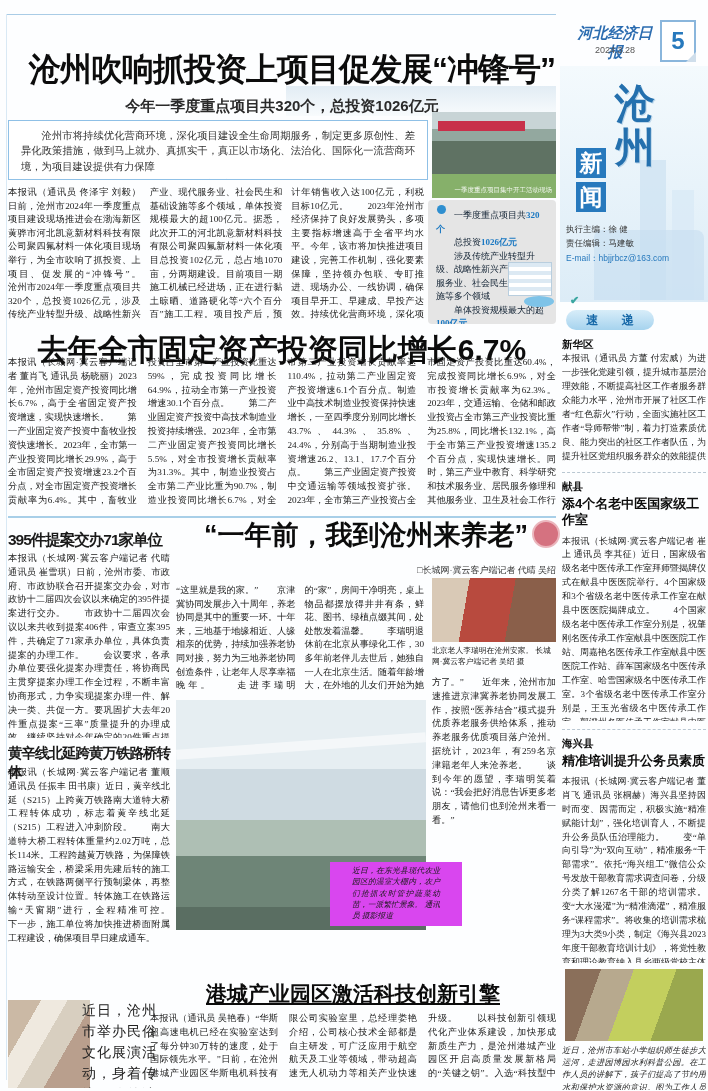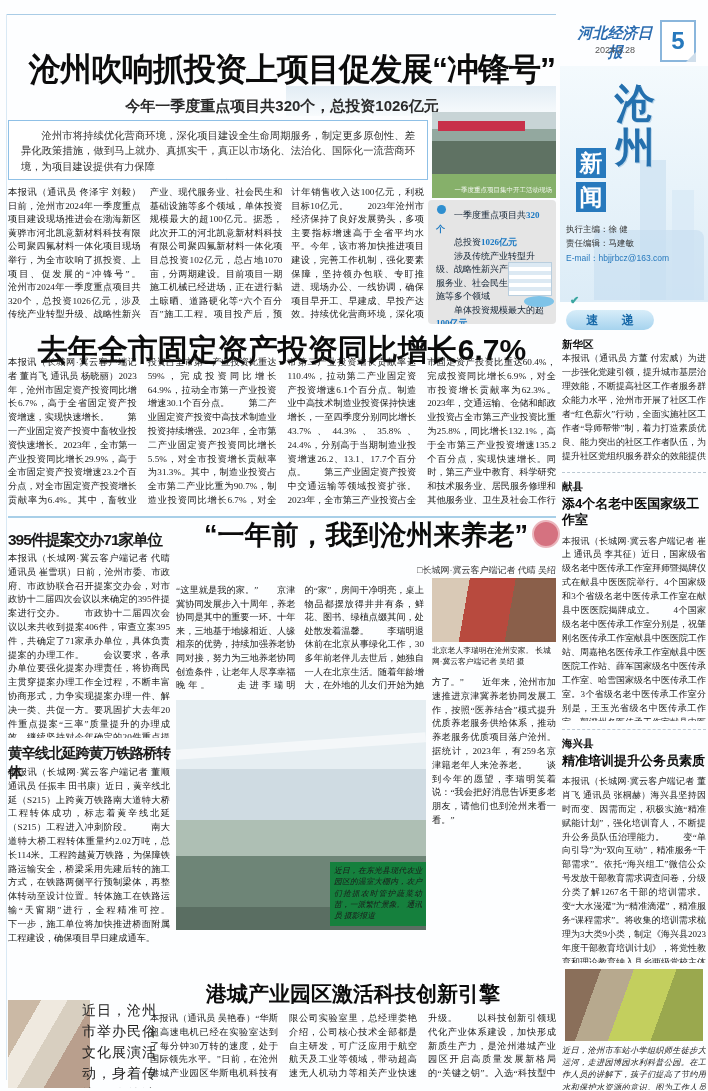--- a/index.html
+++ b/index.html
@@ -82,25 +82,25 @@
   .byline{left:176px;top:564px;width:380px;text-align:right;font-size:9px;color:#333;}
   .eleft{left:176px;top:584px;width:248px;height:112px;column-count:2;column-gap:9px;
     font-size:9.2px;line-height:1.48;text-align:justify;overflow:hidden;}
   .portrait{left:432px;top:578px;width:124px;height:64px;
     background:linear-gradient(100deg,#d9c9b6 0 28%,#b84a3e 28% 62%,#8a5f4a 62%);}
   .portraitcap{left:432px;top:646px;width:124px;height:26px;font-size:7.8px;line-height:1.4;color:#222;overflow:hidden;}
   .eright{left:432px;top:676px;width:124px;height:254px;font-size:9.2px;line-height:1.5;text-align:justify;overflow:hidden;}
   .ghouse{left:176px;top:700px;width:250px;height:230px;overflow:hidden;
     background:linear-gradient(180deg,#e6eef2 0 30%,#cfdbe2 30% 52%,#aebfb4 52% 68%,#6e8577 68% 90%,#5a6e62 90%);}
   .gsheen{position:absolute;left:0;top:18%;width:100%;height:10px;background:rgba(255,255,255,.55);transform:rotate(-4deg);}
-  .gcap{left:330px;top:862px;width:88px;height:58px;background:#15803d;padding:3px 4px;
+  .gcap{left:330px;top:862px;width:88px;height:58px;background:#d946ef;padding:3px 22px;
     font-style:italic;font-size:7.8px;line-height:1.45;text-align:justify;overflow:hidden;}
   
   .h6{left:150px;top:980px;width:406px;text-align:center;white-space:nowrap;
-    font:900 21px "Liberation Sans",sans-serif;color:#0c0c0c;}
+    font:900 21px "Liberation Sans",sans-serif;color:#0c0c0c;text-decoration:underline;}
   .a6body{left:150px;top:1012px;width:406px;height:74px;column-count:3;column-gap:11px;
     font-size:9.2px;line-height:1.5;text-align:justify;overflow:hidden;}
 </style>
 </head>
 <body>
 
 <div class="abs frame-top"></div>
 <div class="abs frame-left"></div>
 
 <div class="abs rail"></div>

